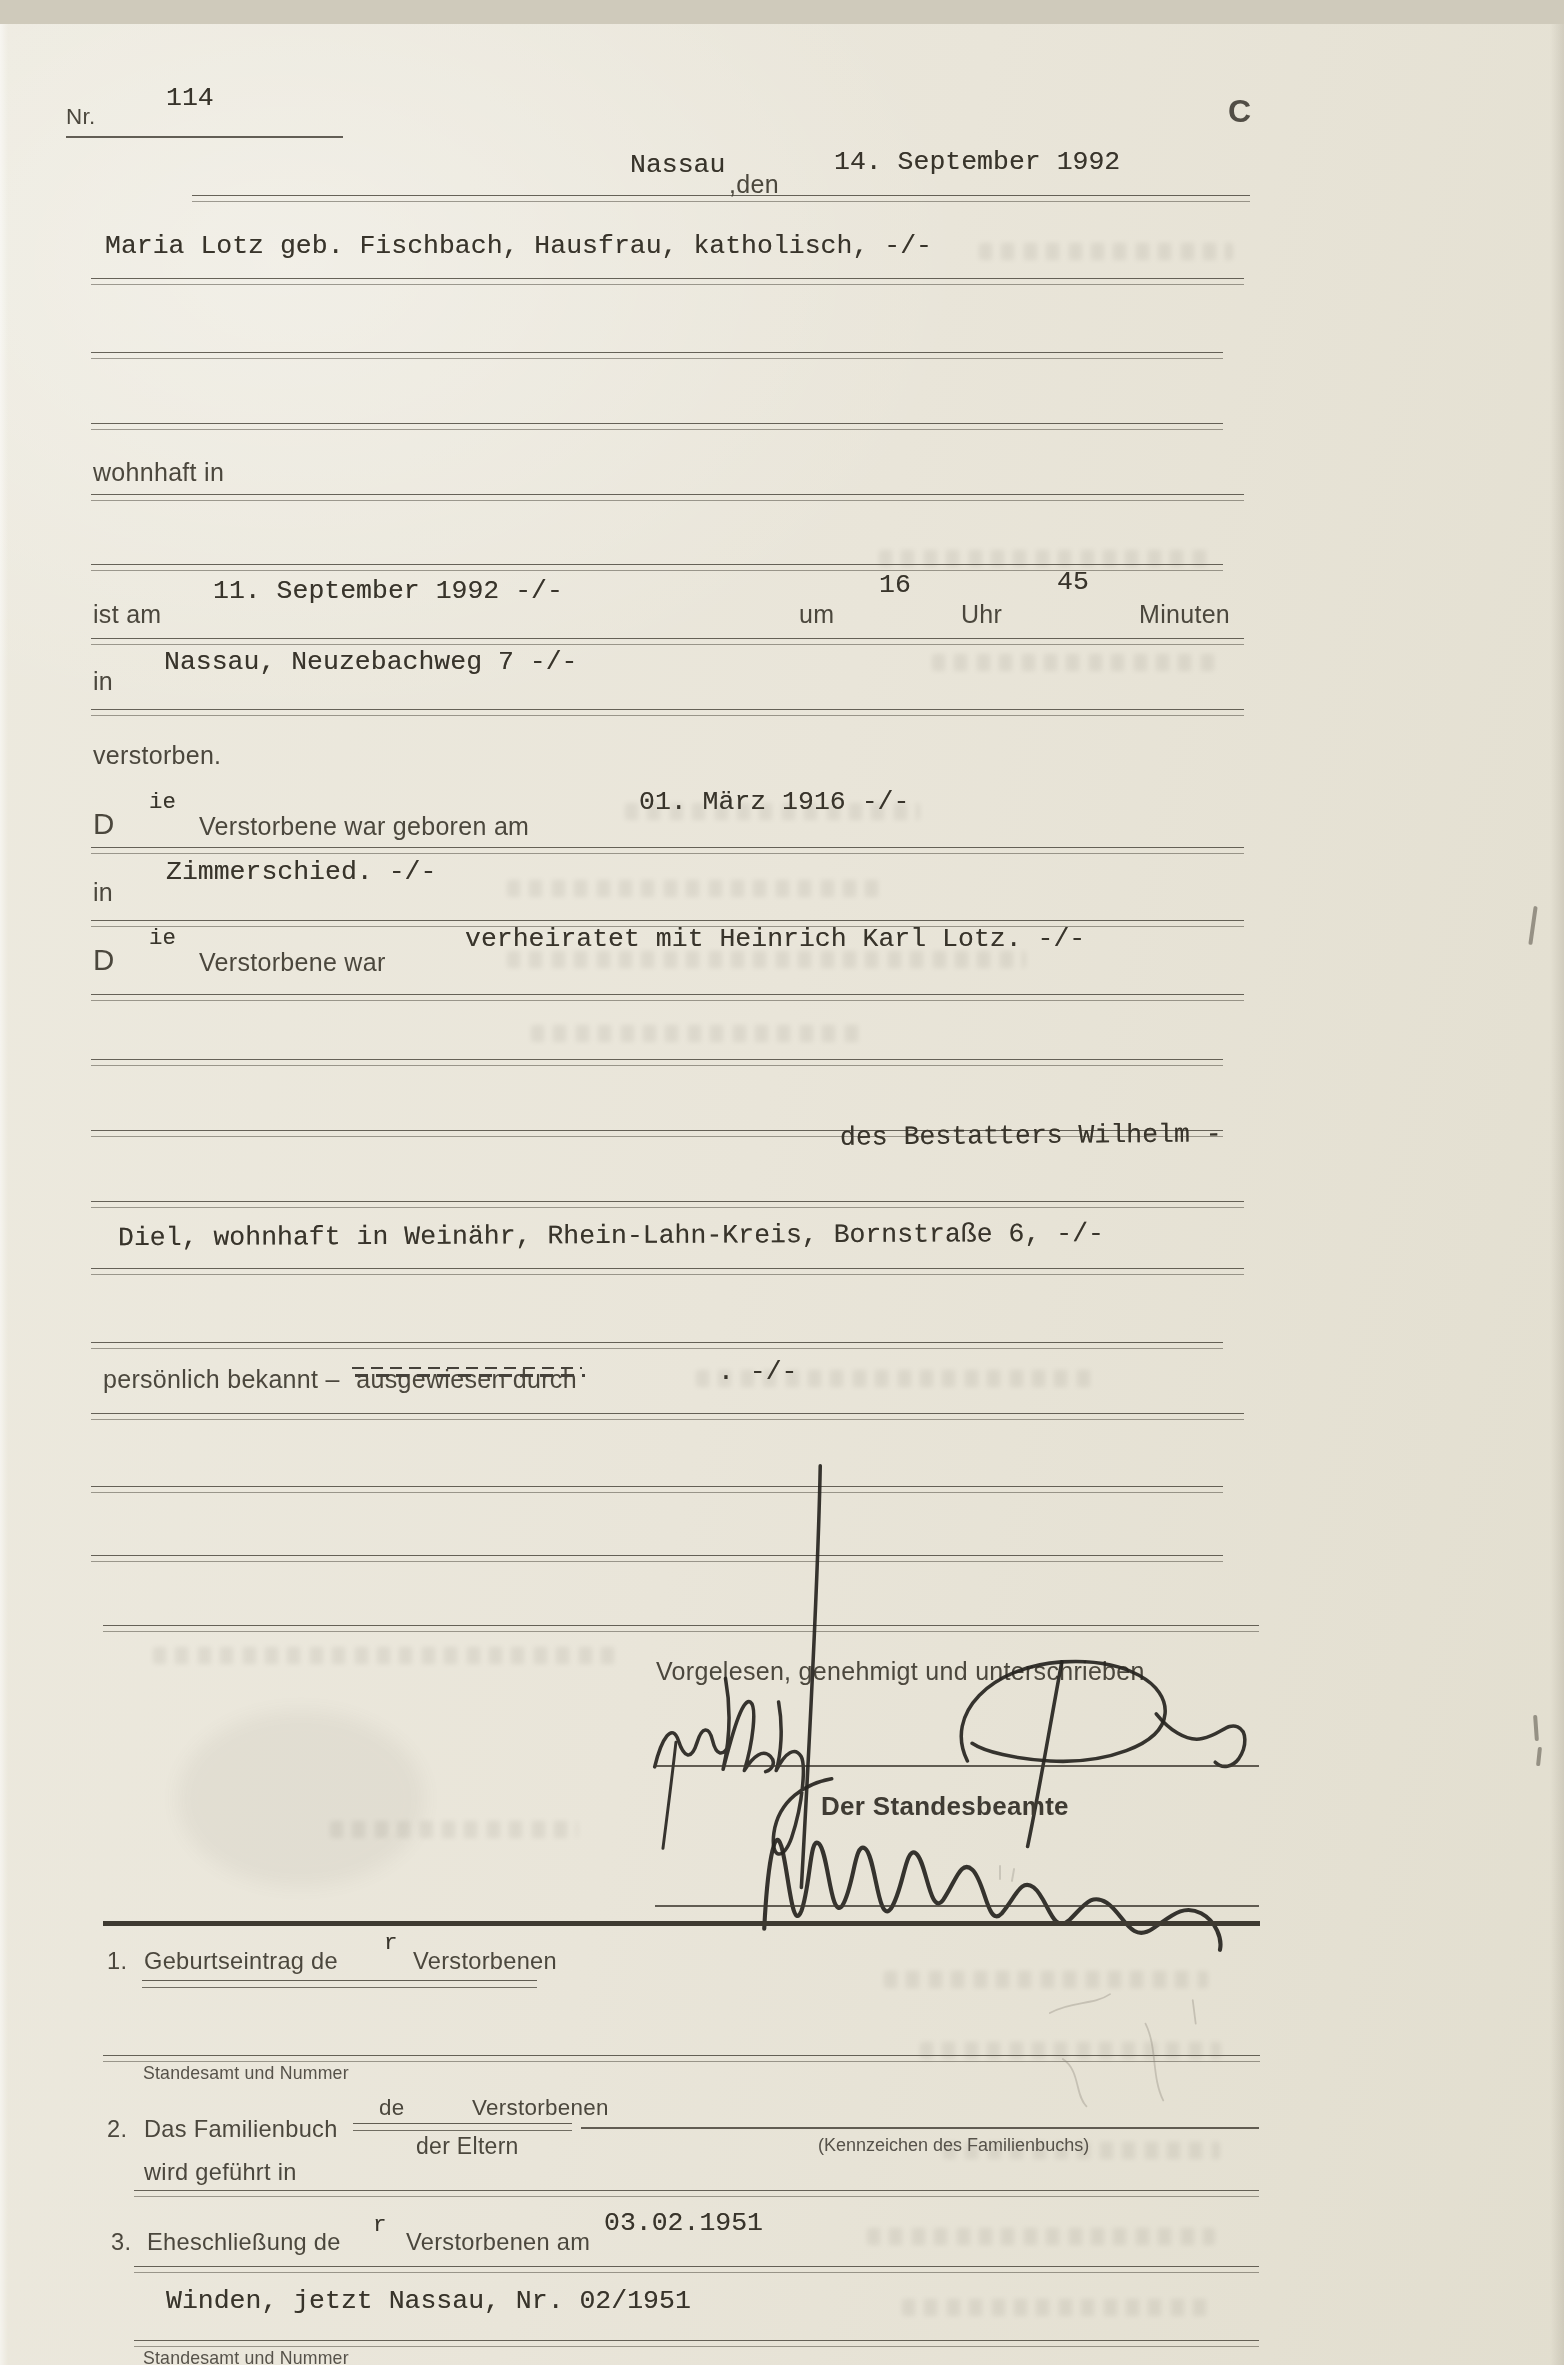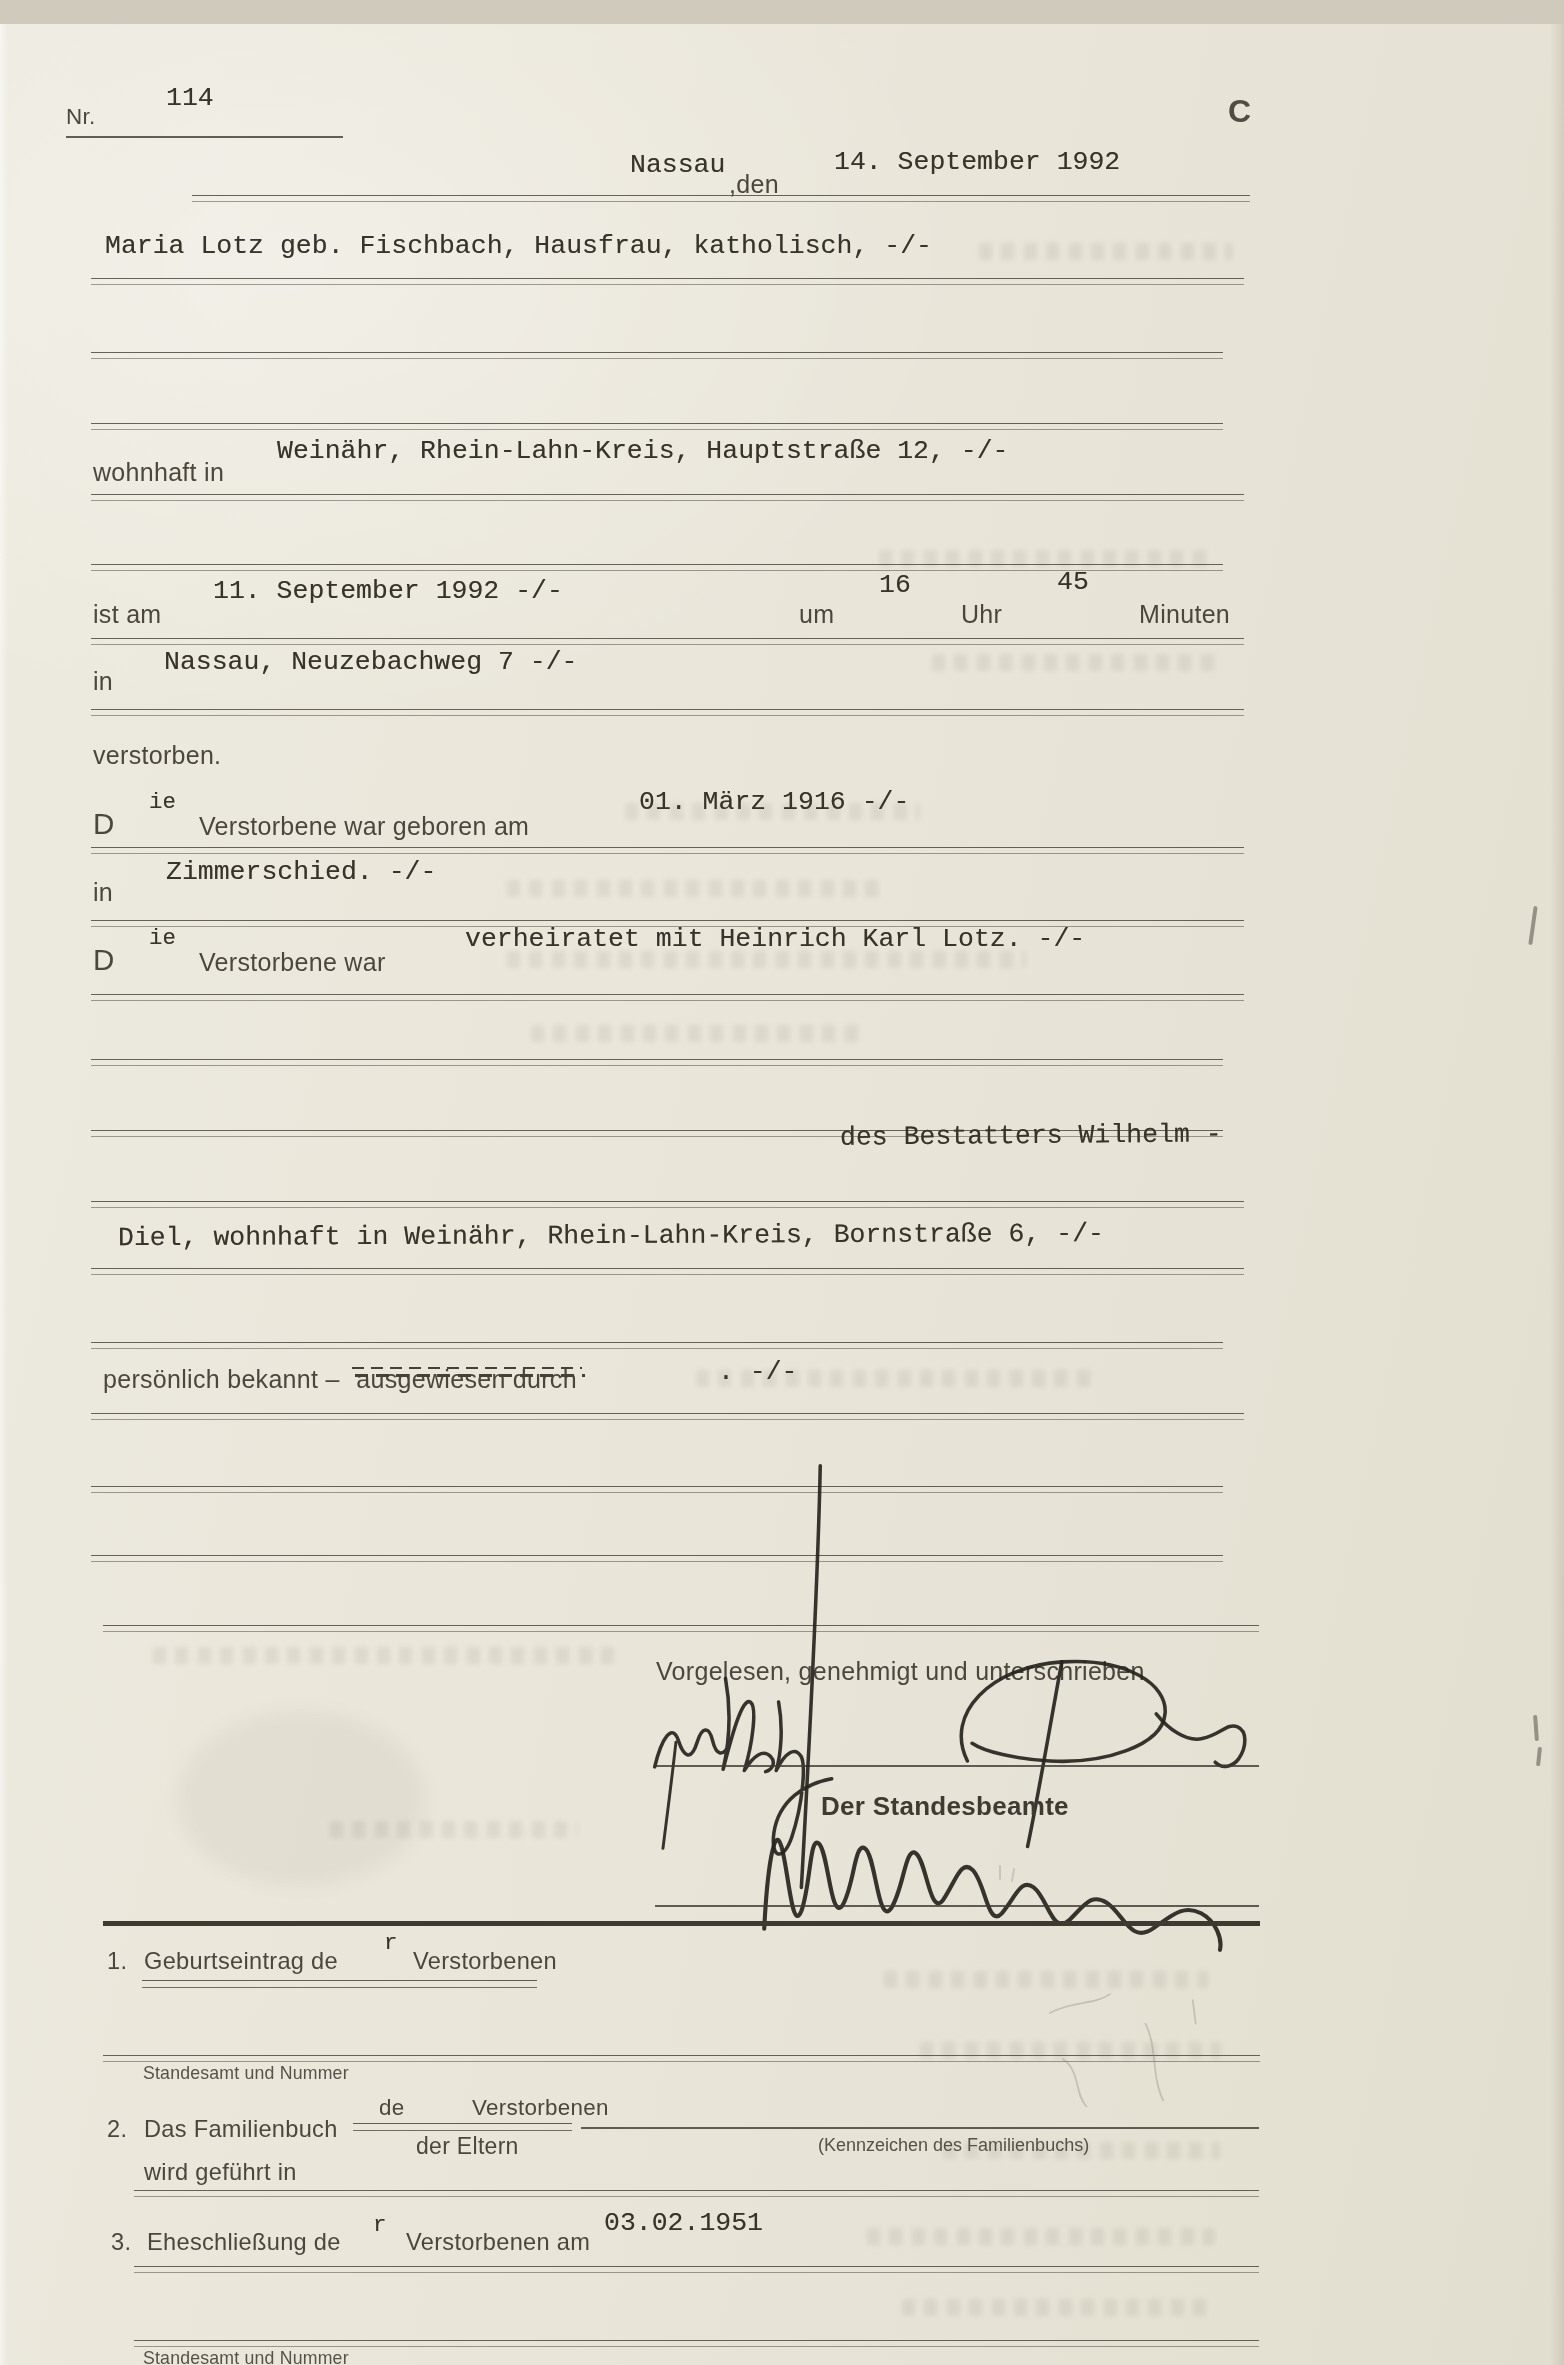--- a/index.html
+++ b/index.html
@@ -75,21 +75,20 @@
   <div class="abs lbl" style="left:729px;top:147px">,den</div>
   <div class="abs mono" style="left:834px;top:124px">14. September 1992</div>
   <div class="rule" style="left:192px;top:171px;width:1058px"></div>
 
   <div class="abs mono" style="left:105px;top:208px">Maria Lotz geb. Fischbach, Hausfrau, katholisch, -/-</div>
   <div class="rule" style="left:91px;top:254px;width:1153px"></div>
   <div class="rule" style="left:91px;top:328px;width:1132px"></div>
   <div class="rule" style="left:91px;top:399px;width:1132px"></div>
 
   <div class="abs lbl" style="left:93px;top:435px">wohnhaft in</div>
-  <div class="abs mono" style="left:277px;top:413px">Weinähr, Rhein-Lahn-Kreis, Hauptstraße 12, -/-</div>
   <div class="rule" style="left:91px;top:470px;width:1153px"></div>
   <div class="rule" style="left:91px;top:540px;width:1132px"></div>
 
   <div class="abs lbl" style="left:93px;top:577px">ist am</div>
   <div class="abs mono" style="left:213px;top:553px">11. September 1992 -/-</div>
   <div class="abs lbl" style="left:799px;top:577px">um</div>
   <div class="abs mono" style="left:879px;top:547px">16</div>
   <div class="abs lbl" style="left:961px;top:577px">Uhr</div>
   <div class="abs mono" style="left:1057px;top:544px">45</div>
   <div class="abs lbl" style="left:1139px;top:577px">Minuten</div>
@@ -174,20 +173,21 @@
   <div class="abs lbl-xs" style="left:818px;top:2111px">(Kennzeichen des Familienbuchs)</div>
   <div class="abs lbl" style="left:144px;top:2136px;font-size:23.6px">wird geführt in</div>
   <div class="rule" style="left:134px;top:2166px;width:1125px"></div>
 
   <div class="abs lbl" style="left:111px;top:2206px;font-size:23.6px">3.</div>
   <div class="abs lbl" style="left:147px;top:2206px;font-size:23.6px">Eheschließung de</div>
   <div class="abs mono-sm" style="left:373px;top:2188px">r</div>
   <div class="abs lbl" style="left:406px;top:2206px;font-size:23.6px">Verstorbenen am</div>
   <div class="abs mono" style="left:604px;top:2185px">03.02.1951</div>
   <div class="rule" style="left:134px;top:2242px;width:1125px"></div>
+  <div class="abs mono" style="left:166px;top:2263px">Winden, jetzt Nassau, Nr. 02/1951</div>
   <div class="rule" style="left:134px;top:2316px;width:1125px"></div>
   <div class="abs lbl-sm" style="left:143px;top:2324px">Standesamt und Nummer</div>
 
   <svg style="left:1038px;top:1963px" width="189" height="130" viewBox="0 0 320 220">
     <path class="pencil" stroke-width="3" d="M20,44 C60,22 92,32 122,12 M182,62 C202,102 192,152 212,192 M262,22 L267,62 M42,122 C72,142 62,182 82,202"></path>
   </svg>
   <div class="speck" style="left:1531px;top:882px;width:4.1px;height:39px;transform:rotate(8deg)"></div>
   <div class="speck" style="left:1534px;top:1691px;width:3.5px;height:26px;transform:rotate(-4deg)"></div>
   <div class="speck" style="left:1537px;top:1723px;width:3.5px;height:19px;transform:rotate(6deg)"></div>
   <div class="speck" style="left:999px;top:1841px;width:2.4px;height:15.3px;opacity:.35"></div>

